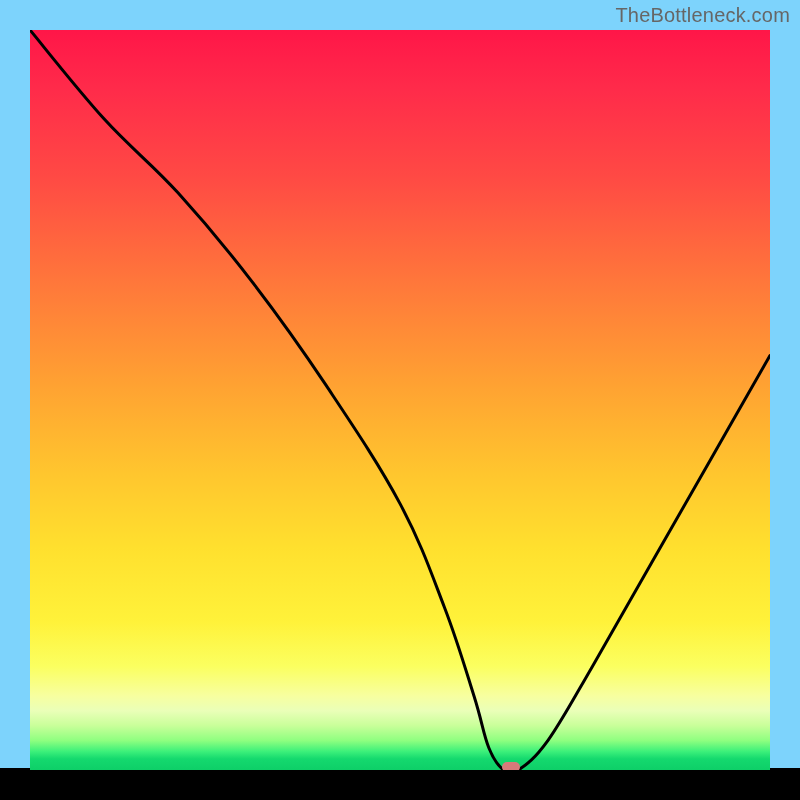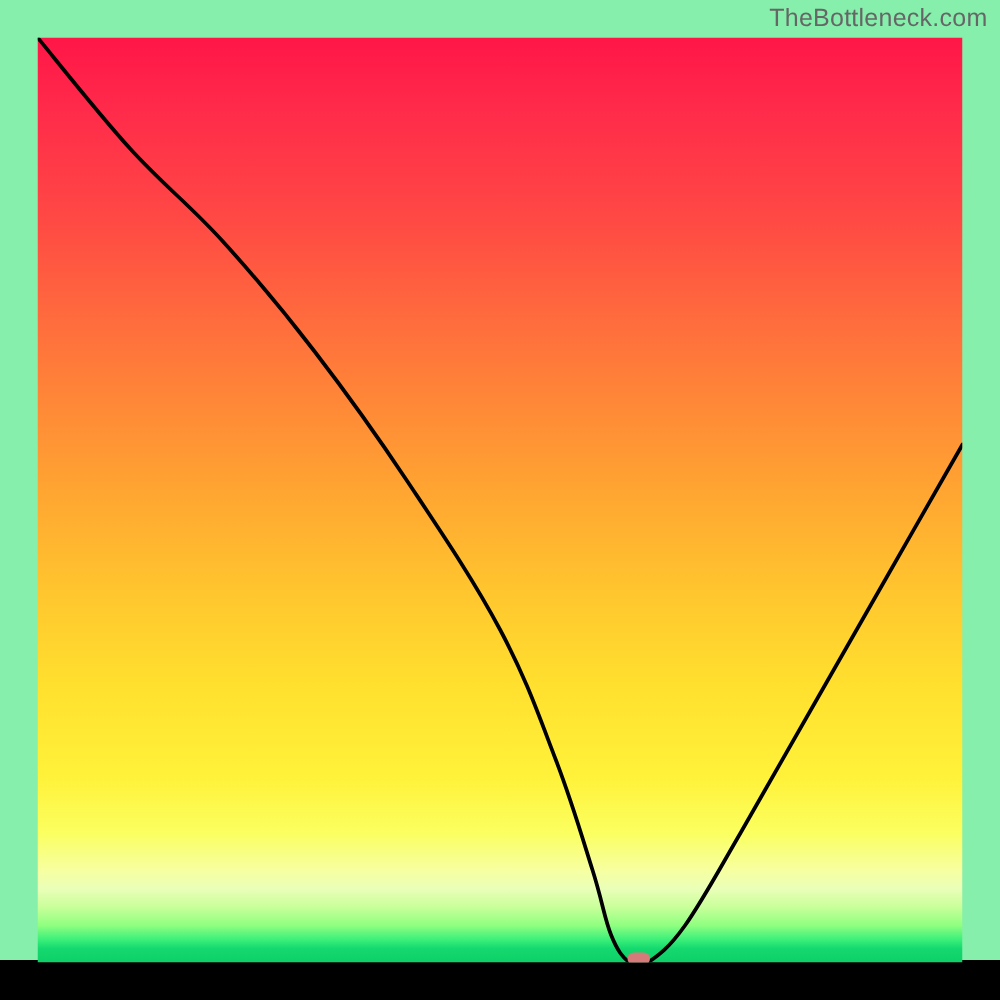--- a/index.html
+++ b/index.html
@@ -8,21 +8,21 @@
     width: 800px;
     height: 800px;
     background: #000;
     overflow: hidden;
     font-family: Arial, Helvetica, sans-serif;
   }
   .frame {
     position: relative;
     width: 800px;
     height: 768px;
-    background: #86efac;
+    background: #7dd3fc;
   }
   .watermark {
     position: absolute;
     top: 4px;
     right: 10px;
     color: #666;
     font-size: 20px;
     font-weight: 500;
     letter-spacing: 0.2px;
     z-index: 5;

